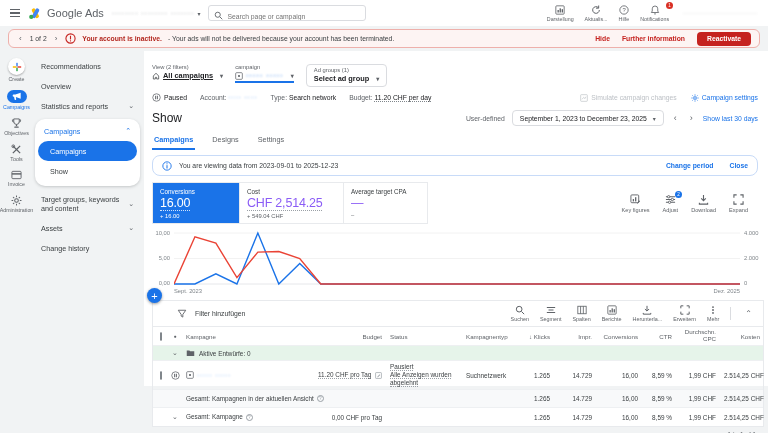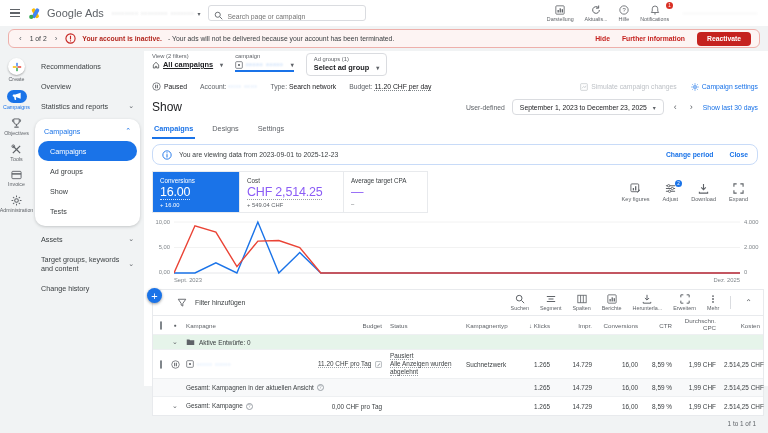--- a/index.html
+++ b/index.html
@@ -45,21 +45,21 @@
   .subnav { width:111px; padding:5px 4px 0 2px; font-size:7.2px; color:#3c4043; flex:0 0 auto; }
   .sn-item { padding:5.5px 6px; display:flex; justify-content:space-between; align-items:center; border-radius:11px; cursor:pointer; white-space:normal; }
   .sn-chev { color:#5f6368; font-size:7px; }
   .campaign-card { background:#fff; border-radius:10px; box-shadow:0 1px 3px rgba(60,64,67,.25); padding:3px 3px 5px; margin:3px 0; }
   .sn-group-head { color:#1a73e8; padding:5px 6px; display:flex; justify-content:space-between; cursor:pointer; }
   .sn-group-head .sn-chev { color:#1a73e8; }
   .sn-sub { padding:5.5px 6px 5.5px 12px; border-radius:11px; cursor:pointer; }
   .sn-sub.selected { background:#1a73e8; color:#fff; }
 
   
-  .main { flex:1; background:#fff; padding:0 2px 0 8px; position:relative; min-width:0; display:flex; flex-direction:column; }
+  .main { flex:1; background:#fff; padding:11px 2px 0 8px; position:relative; min-width:0; display:flex; flex-direction:column; }
 
   .filterbar { display:flex; gap:12px; align-items:flex-start; padding:2px 0 3px; }
   .flabel { font-size:5.8px; color:#5f6368; margin-bottom:1px; }
   .fval { font-size:7.4px; font-weight:bold; color:#202124; display:flex; gap:3px; align-items:center; cursor:pointer; }
   .fval .caret { margin-left:4px; }
   .u-solid { text-decoration:underline; }
   .campaign-sel .fval { border-bottom:2px solid #1a73e8; padding-bottom:1px; }
   .boxed { border:1px solid #dadce0; border-radius:4px; padding:2px 7px 3px; }
 
   .statusrow { display:flex; align-items:center; gap:13px; font-size:6.8px; color:#5f6368; padding:3px 0 5px; white-space:nowrap; }
@@ -303,30 +303,28 @@
       <div class="sn-item">
           <span>Statistics and reports</span>
           <span class="sn-chev">⌄</span>
         </div>
       <div class="campaign-card">
         <div class="sn-group-head">
             <span>Campaigns</span>
             <span class="sn-chev">⌃</span>
           </div>
         <div class="sn-sub selected"><span>Campaigns</span></div>
-        <div class="sn-sub"><span>Ad groups</span></div>
         <div class="sn-sub"><span>Show</span></div>
-        <div class="sn-sub"><span>Tests</span></div>
-      </div>
+      </div>
+      <div class="sn-item">
+          <span>Target groups, keywords and content</span>
+          <span class="sn-chev">⌄</span>
+        </div>
       <div class="sn-item">
           <span>Assets</span>
-          <span class="sn-chev">⌄</span>
-        </div>
-      <div class="sn-item">
-          <span>Target groups, keywords and content</span>
           <span class="sn-chev">⌄</span>
         </div>
       <div class="sn-item">
           <span>Change history</span>
         </div>
     </nav>
 
     <main class="main">
 
       <div class="filterbar">

